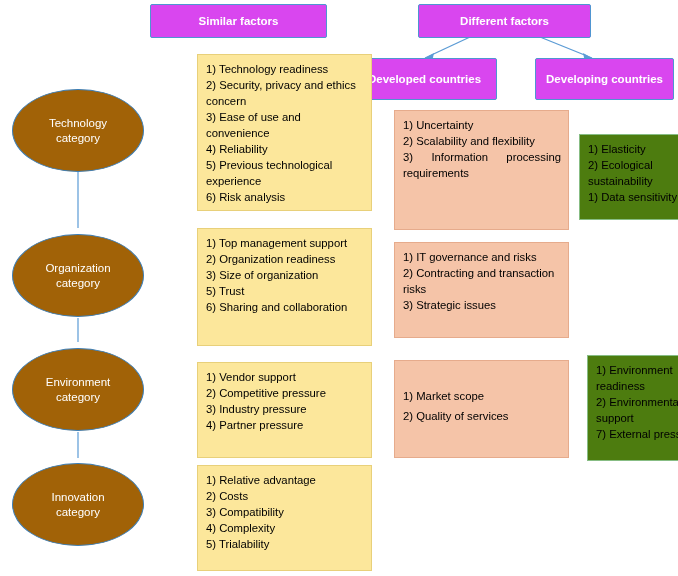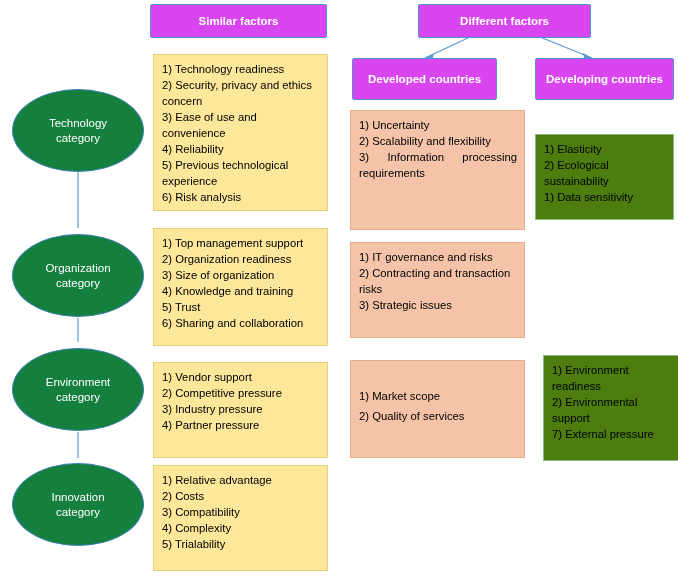--- a/index.html
+++ b/index.html
@@ -34,41 +34,42 @@
     display: flex;
     align-items: center;
     justify-content: center;
     text-align: center;
     border-radius: 2px;
     line-height: 1.25;
     padding: 2px 4px;
   }
   
   .ellipse {
-    background: #15803d;
+    background: #a16207;
     border: 1px solid #3d7fb8;
     border-radius: 50%;
     color: #ffffff;
     font-size: 11.5px;
     display: flex;
     align-items: center;
     justify-content: center;
     text-align: center;
     line-height: 1.3;
     padding: 4px;
   }
   
   .listbox {
     font-size: 11.3px;
     color: #000000;
     line-height: 1.42;
     padding: 6px 7px 6px 8px;
     box-sizing: border-box;
     border: 1px solid #c9c9c9;
     overflow: hidden;
+    margin-left: 44px;
   }
   .listbox .ln {
     white-space: normal;
   }
   .yellow { background: #fce79b; border-color: #e8d07a; }
   .salmon { background: #f5c4a8; border-color: #e6ab8c; }
   .green  { background: #4d7c0f; border-color: #87bd84; }
 
   .justify .ln {
     text-align: justify;
@@ -136,21 +137,20 @@
   <div class="ln">3) Ease of use and convenience</div>
   <div class="ln">4) Reliability</div>
   <div class="ln">5) Previous technological experience</div>
   <div class="ln">6) Risk analysis</div>
 </div>
 
 <div class="node listbox yellow" style="left:153px; top:228px; width:175px; height:118px;">
   <div class="ln">1) Top management support</div>
   <div class="ln">2) Organization readiness</div>
   <div class="ln">3) Size of organization</div>
-  <div class="ln">4) Knowledge and training</div>
   <div class="ln">5) Trust</div>
   <div class="ln">6) Sharing and collaboration</div>
 </div>
 
 <div class="node listbox yellow" style="left:153px; top:362px; width:175px; height:96px;">
   <div class="ln">1) Vendor support</div>
   <div class="ln">2) Competitive pressure</div>
   <div class="ln">3) Industry pressure</div>
   <div class="ln">4) Partner pressure</div>
 </div>

